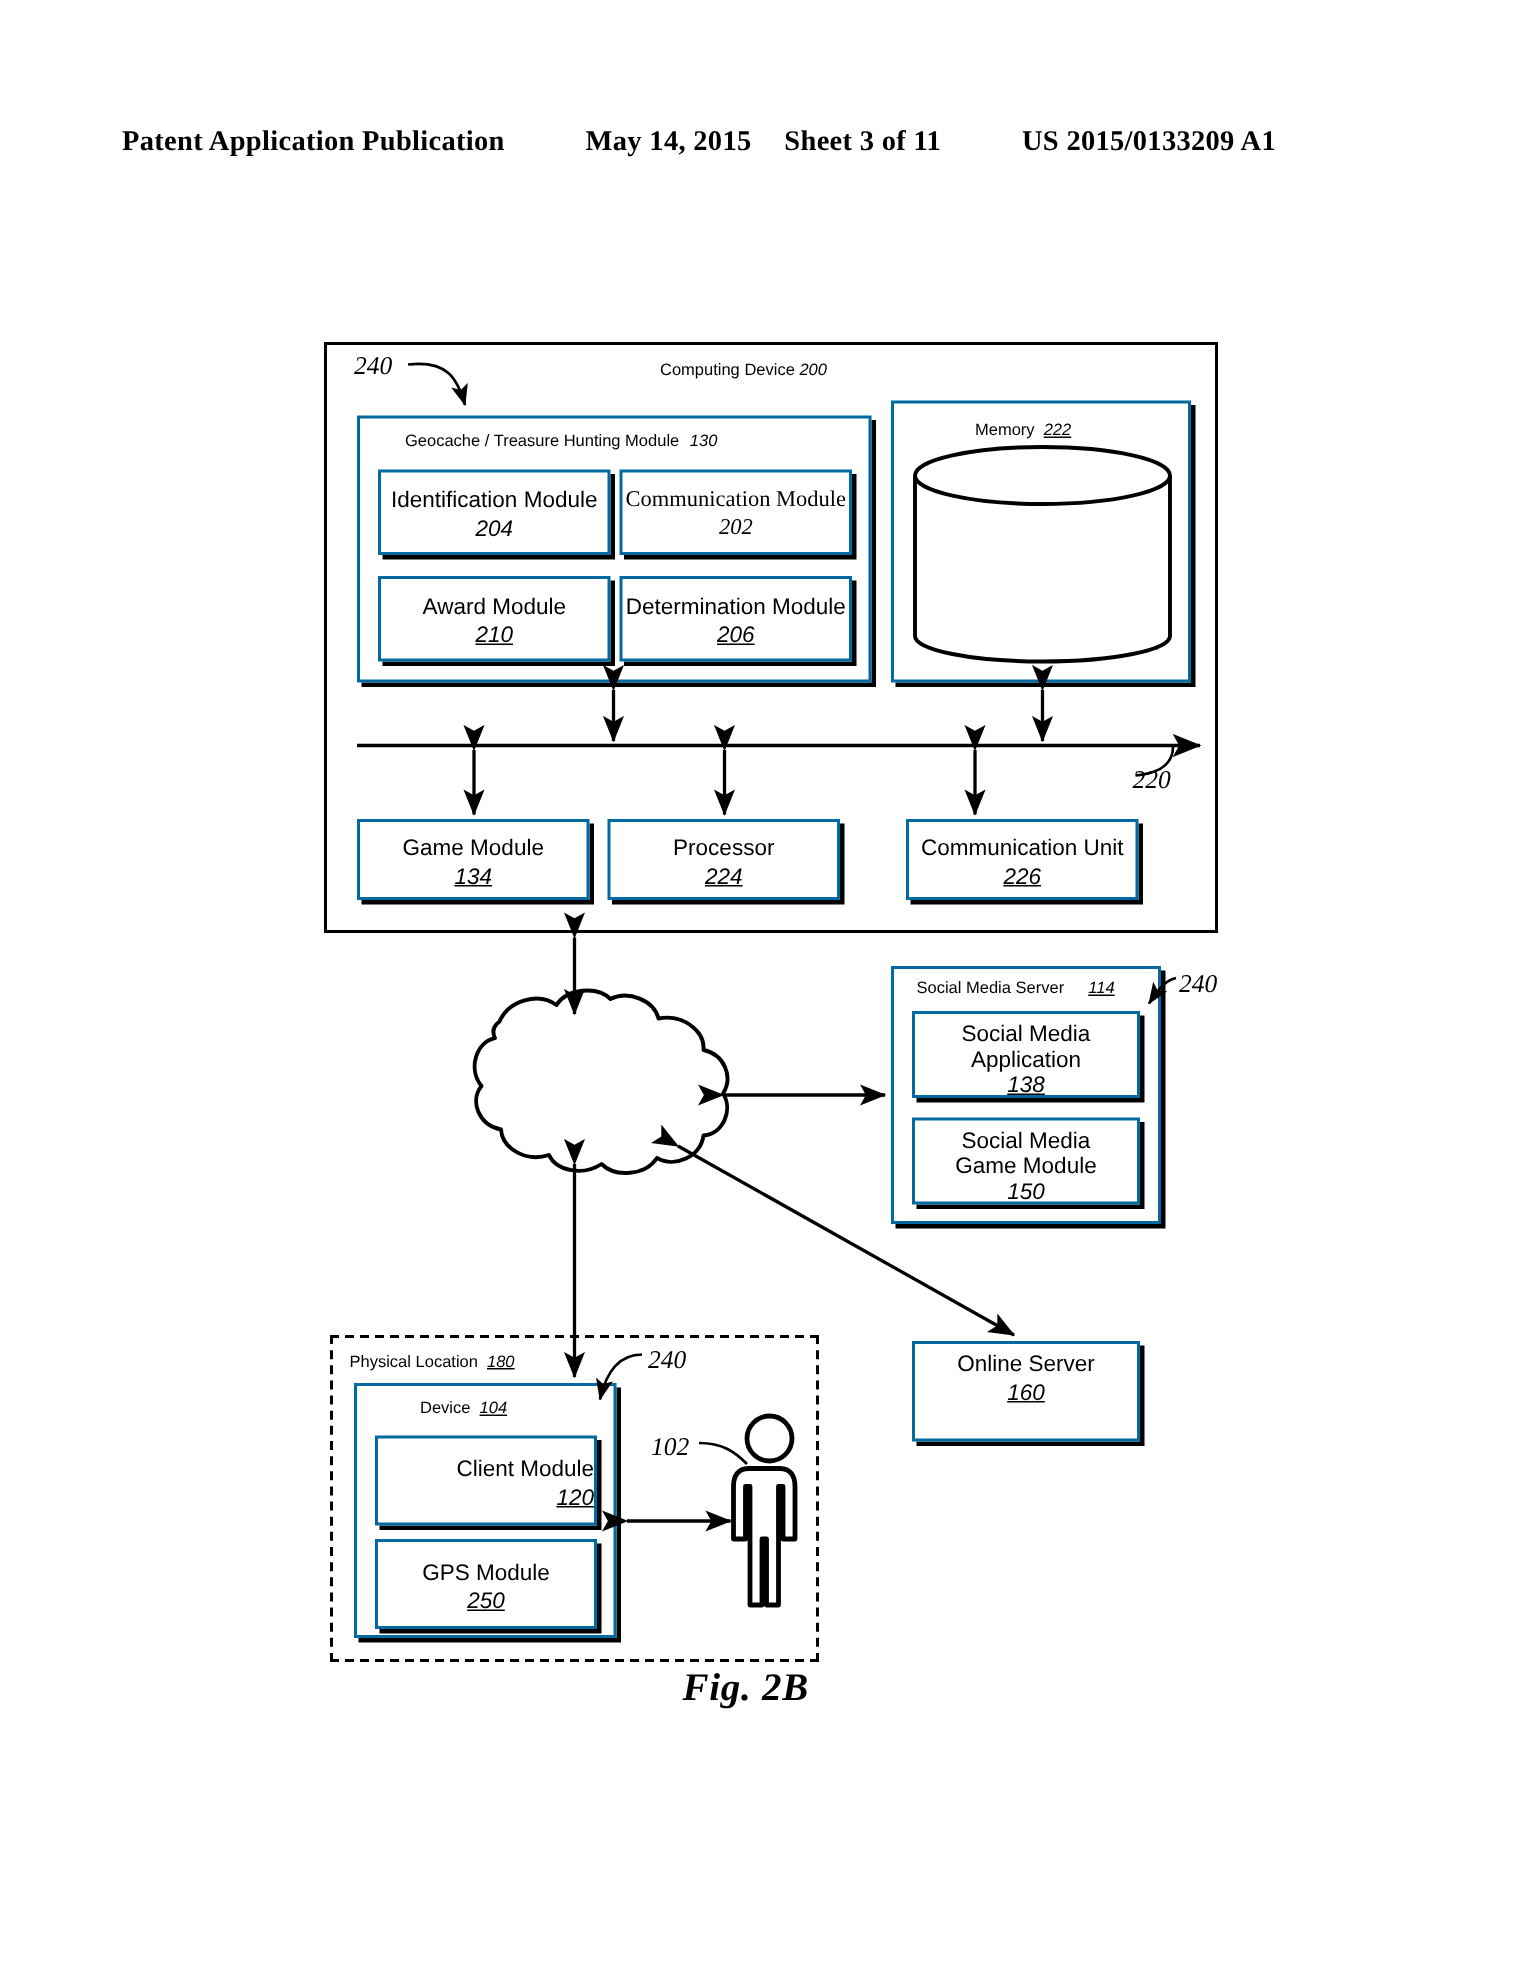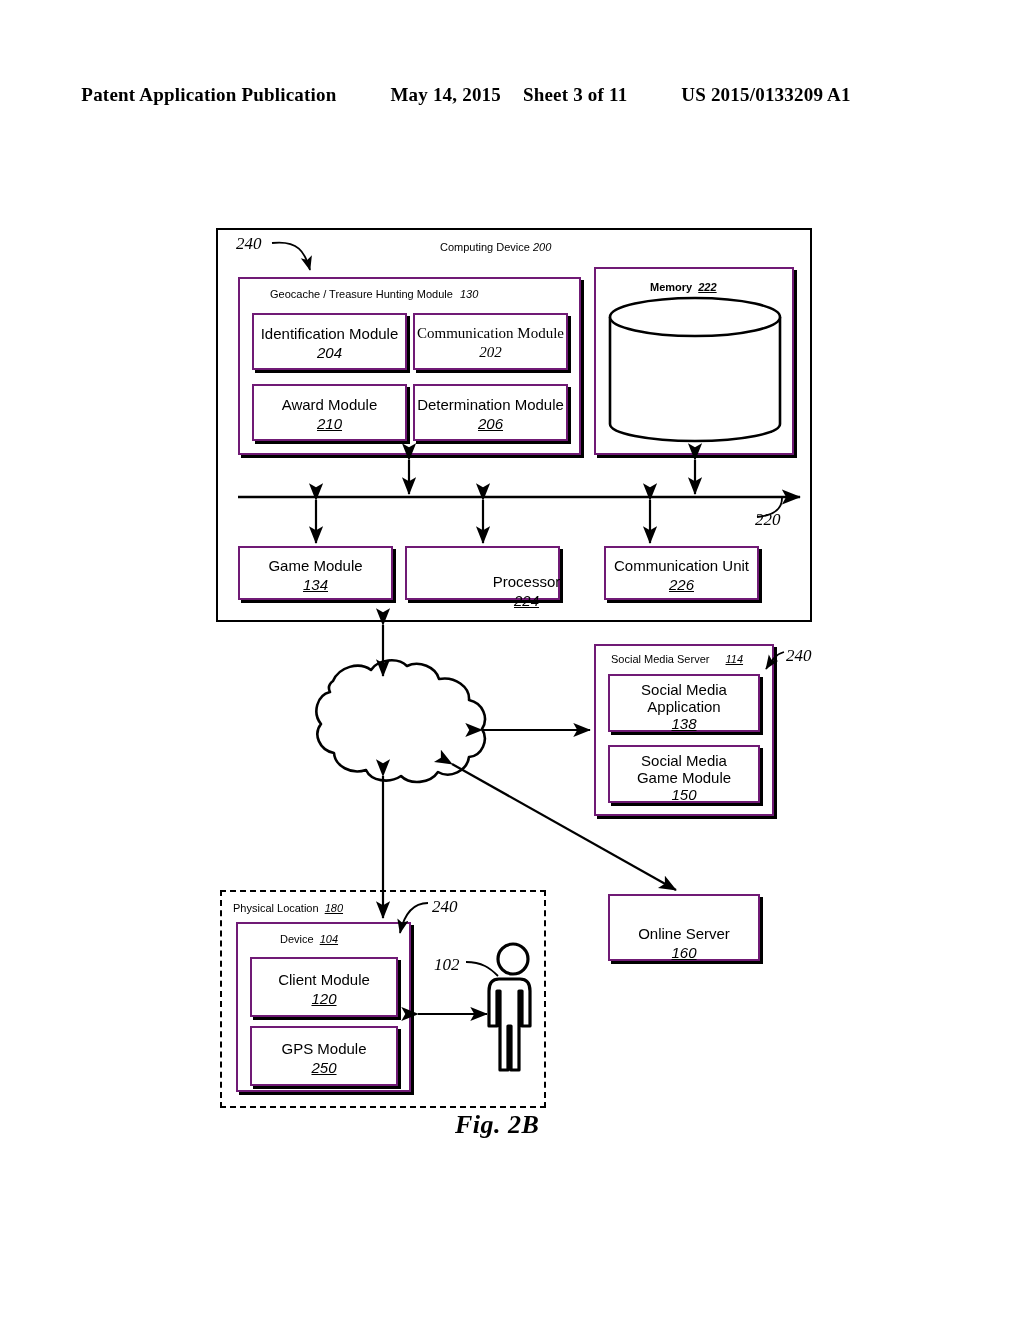--- a/index.html
+++ b/index.html
@@ -38,21 +38,21 @@
   .box {
     position: absolute;
     box-sizing: border-box;
     background: #ffffff;
     border: 2.5px solid #000;
   }
   .box-thin {
     position: absolute;
     box-sizing: border-box;
     background: #ffffff;
-    border: 2px solid #701a75;
+    border: 2px solid #0369a1;
   }
   .box-shadow {
     box-shadow: 3px 3px 0 0 #000;
   }
   .dashed-box {
     position: absolute;
     box-sizing: border-box;
     background: #ffffff;
     border: 2px dashed #000;
   }
@@ -156,21 +156,21 @@
 
 <div class="box-thin box-shadow" style="left:413px; top:384px; width:155px; height:57px;padding-left:16px;">
   <div class="modlabel" style="top:9px;">
     <span>Determination Module</span><br>
     <span class="num-u">206</span>
   </div>
 </div>
 
 <div class="box-thin box-shadow" style="left:594px; top:267px; width:200px; height:188px;"></div>
 
-<div class="lbl" style="left:650px; top:278px;font-weight:bold;">
+<div class="lbl" style="left:650px; top:278px;">
   <span>Memory</span>
   <span class="num-u" style="margin-left:3px;">222</span>
 </div>
 
 <div class="lbl" style="left:677px; top:316px;">
   <span class="num-u">122</span>
 </div>
 
 <div class="box-thin box-shadow" style="left:619px; top:348px; width:150px; height:82px;">
   <div class="modlabel" style="top:6px;">
@@ -186,21 +186,21 @@
 
 <div class="ref" style="left:755px; top:510px;">220</div>
 
 <div class="box-thin box-shadow" style="left:238px; top:546px; width:155px; height:54px;">
   <div class="modlabel" style="top:8px;">
     <span>Game Module</span><br>
     <span class="num-u">134</span>
   </div>
 </div>
 <div class="box-thin box-shadow" style="left:405px; top:546px; width:155px; height:54px;">
-  <div class="modlabel" style="top:24px;padding-left:44px;">
+  <div class="modlabel" style="top:8px;">
     <span>Processor</span><br>
     <span class="num-u">224</span>
   </div>
 </div>
 <div class="box-thin box-shadow" style="left:572px; top:546px; width:155px; height:54px;margin-left:32px;">
   <div class="modlabel" style="top:8px;">
     <span>Communication Unit</span><br>
     <span class="num-u">226</span>
   </div>
 </div>
@@ -229,21 +229,21 @@
 
 <div class="box-thin box-shadow" style="left:608px; top:745px; width:152px; height:58px;">
   <div class="modlabel" style="top:5px; line-height:17px;">
     <span>Social Media</span><br>
     <span>Game Module</span><br>
     <span class="num">150</span>
   </div>
 </div>
 
 <div class="box-thin box-shadow" style="left:608px; top:894px; width:152px; height:67px;">
-  <div class="modlabel" style="top:28px;">
+  <div class="modlabel" style="top:4px;">
     <span>Online Server</span><br>
     <span class="num-u">160</span>
   </div>
 </div>
 
 <div class="dashed-box" style="left:220px; top:890px; width:326px; height:218px;"></div>
 
 <div class="lbl" style="left:233px; top:899px;">
   <span>Physical Location</span>
   <span class="num-u" style="margin-left:3px;">180</span>
@@ -252,21 +252,21 @@
 <div class="ref" style="left:432px; top:897px;">240</div>
 
 <div class="box-thin box-shadow" style="left:236px; top:922px; width:175px; height:170px;"></div>
 
 <div class="lbl" style="left:280px; top:930px;">
   <span>Device</span>
   <span class="num-u" style="margin-left:3px;">104</span>
 </div>
 
 <div class="box-thin box-shadow" style="left:250px; top:957px; width:148px; height:60px;">
-  <div class="modlabel" style="top:11px;">
+  <div class="modlabel" style="top:11px;text-align:right;">
     <span>Client Module</span><br>
     <span class="num-u">120</span>
   </div>
 </div>
 
 <div class="box-thin box-shadow" style="left:250px; top:1026px; width:148px; height:60px;">
   <div class="modlabel" style="top:11px;">
     <span>GPS Module</span><br>
     <span class="num-u">250</span>
   </div>

